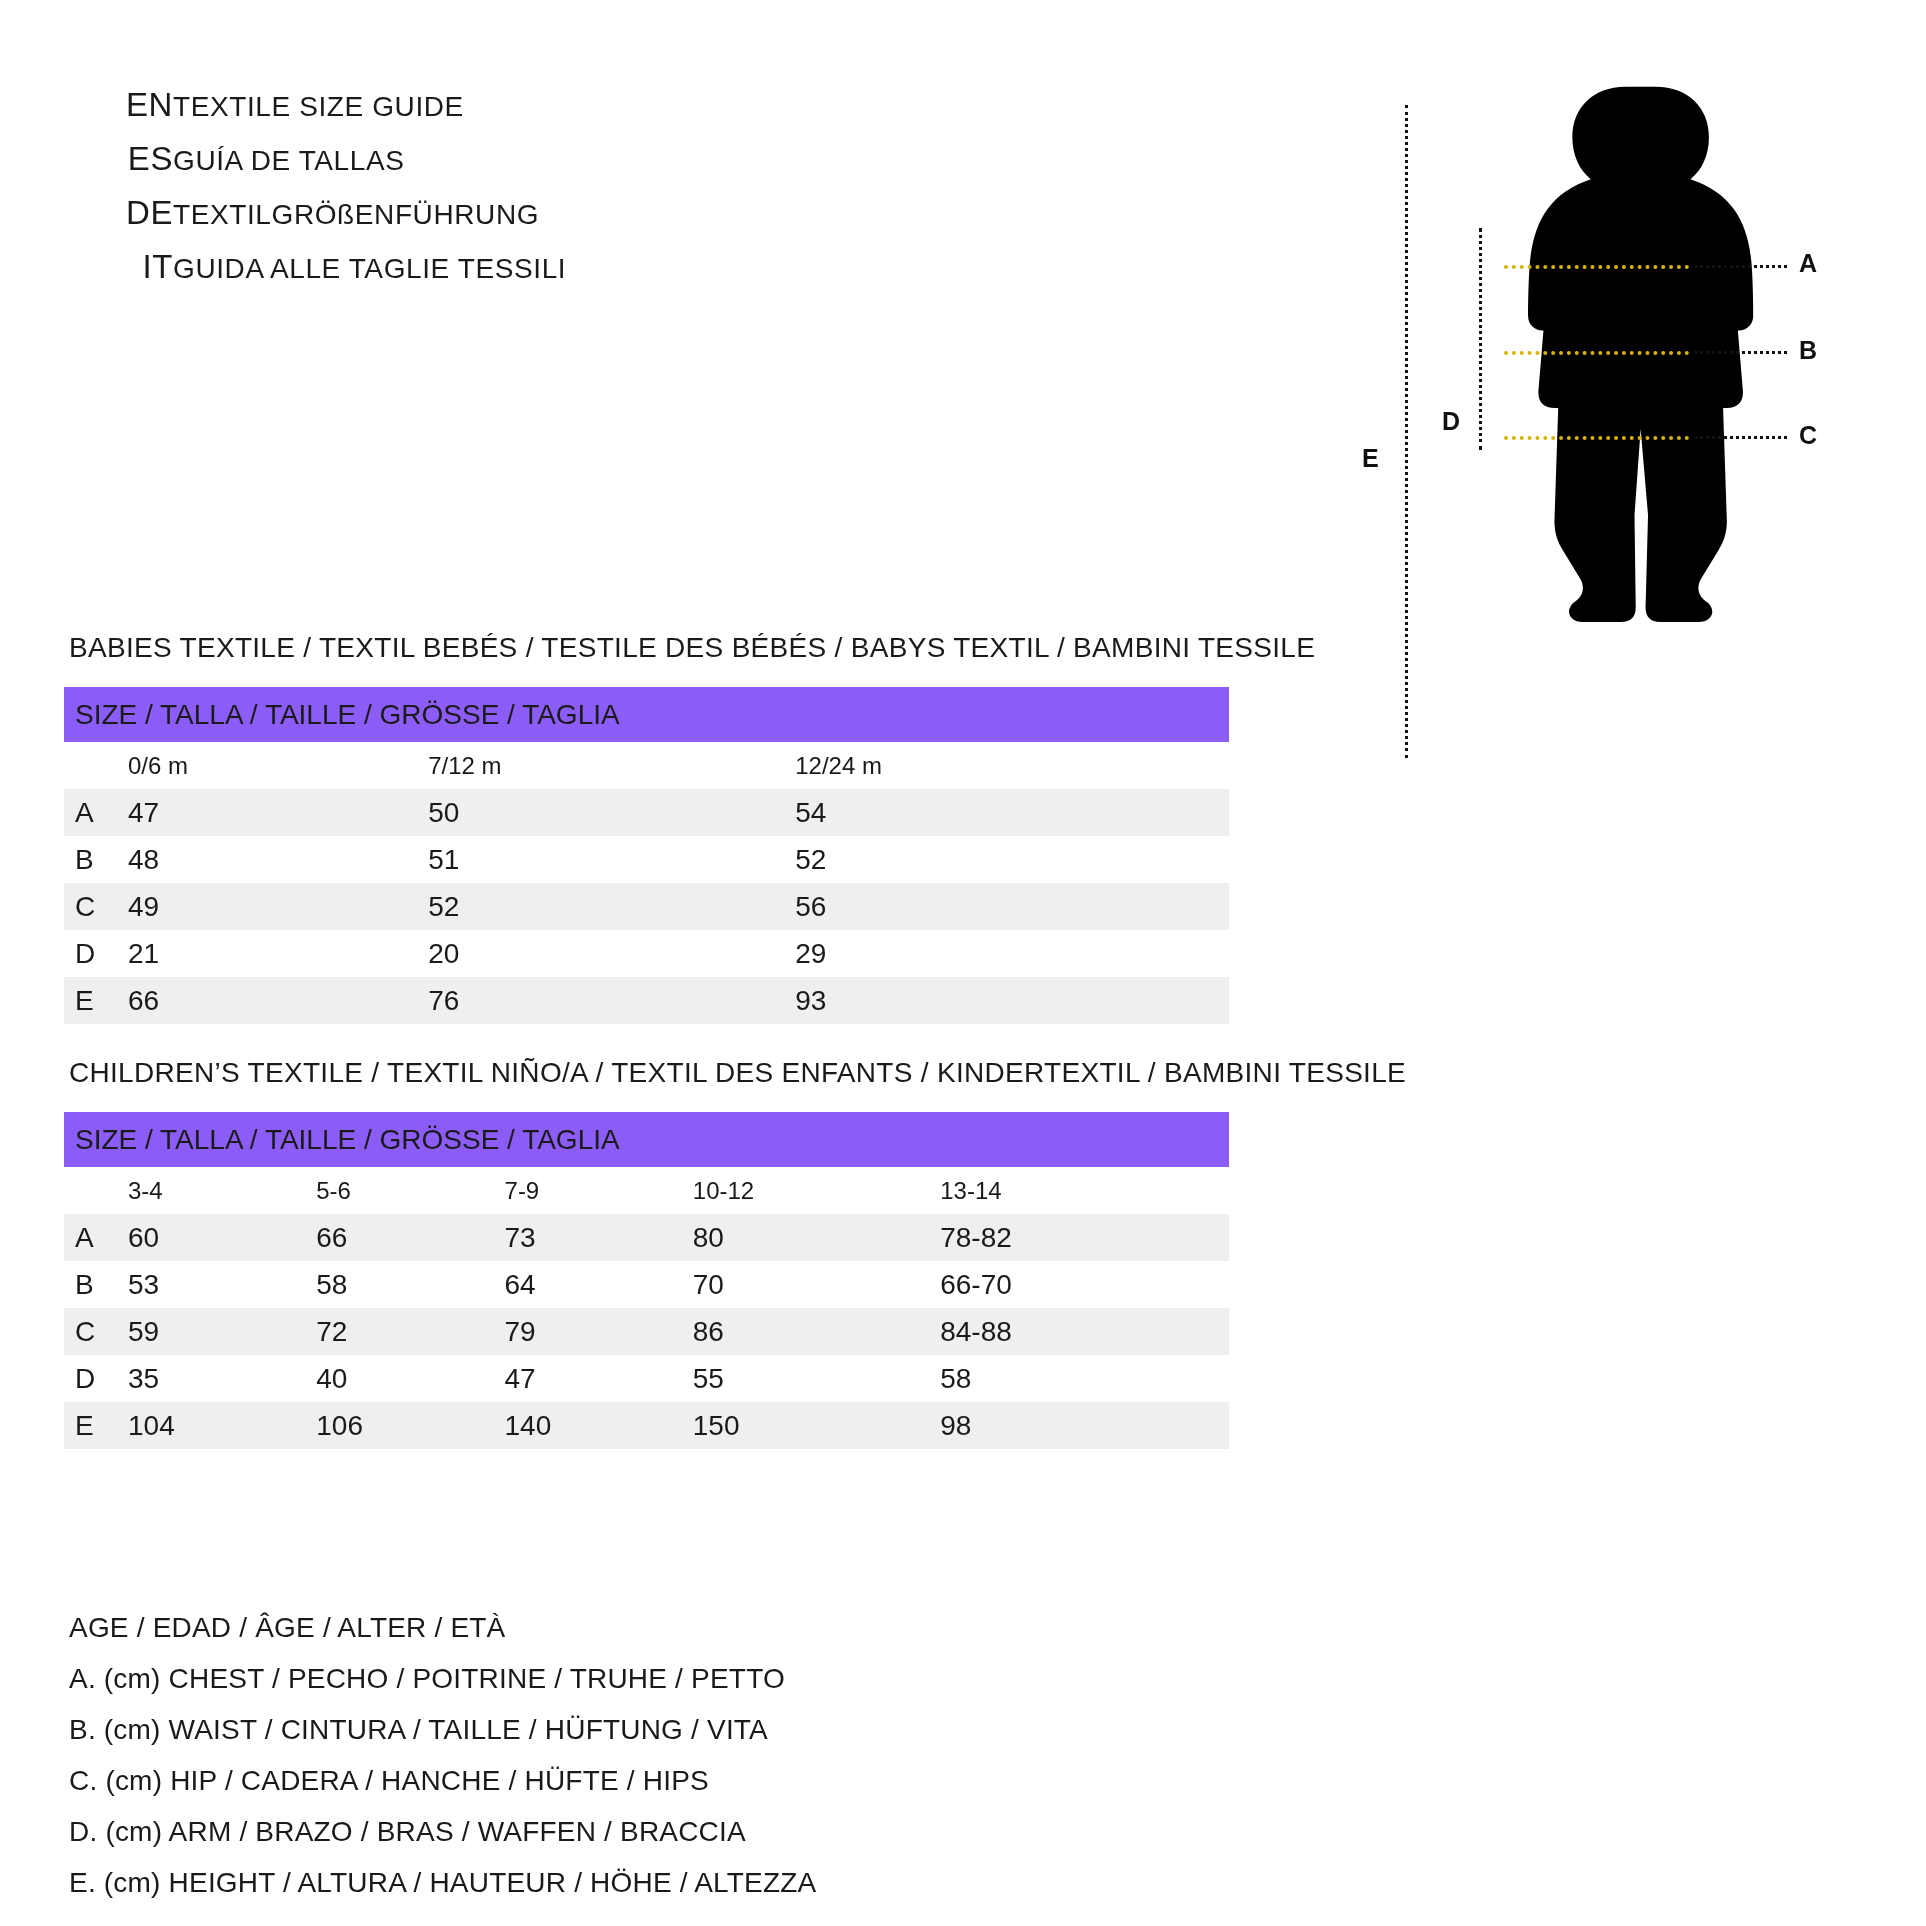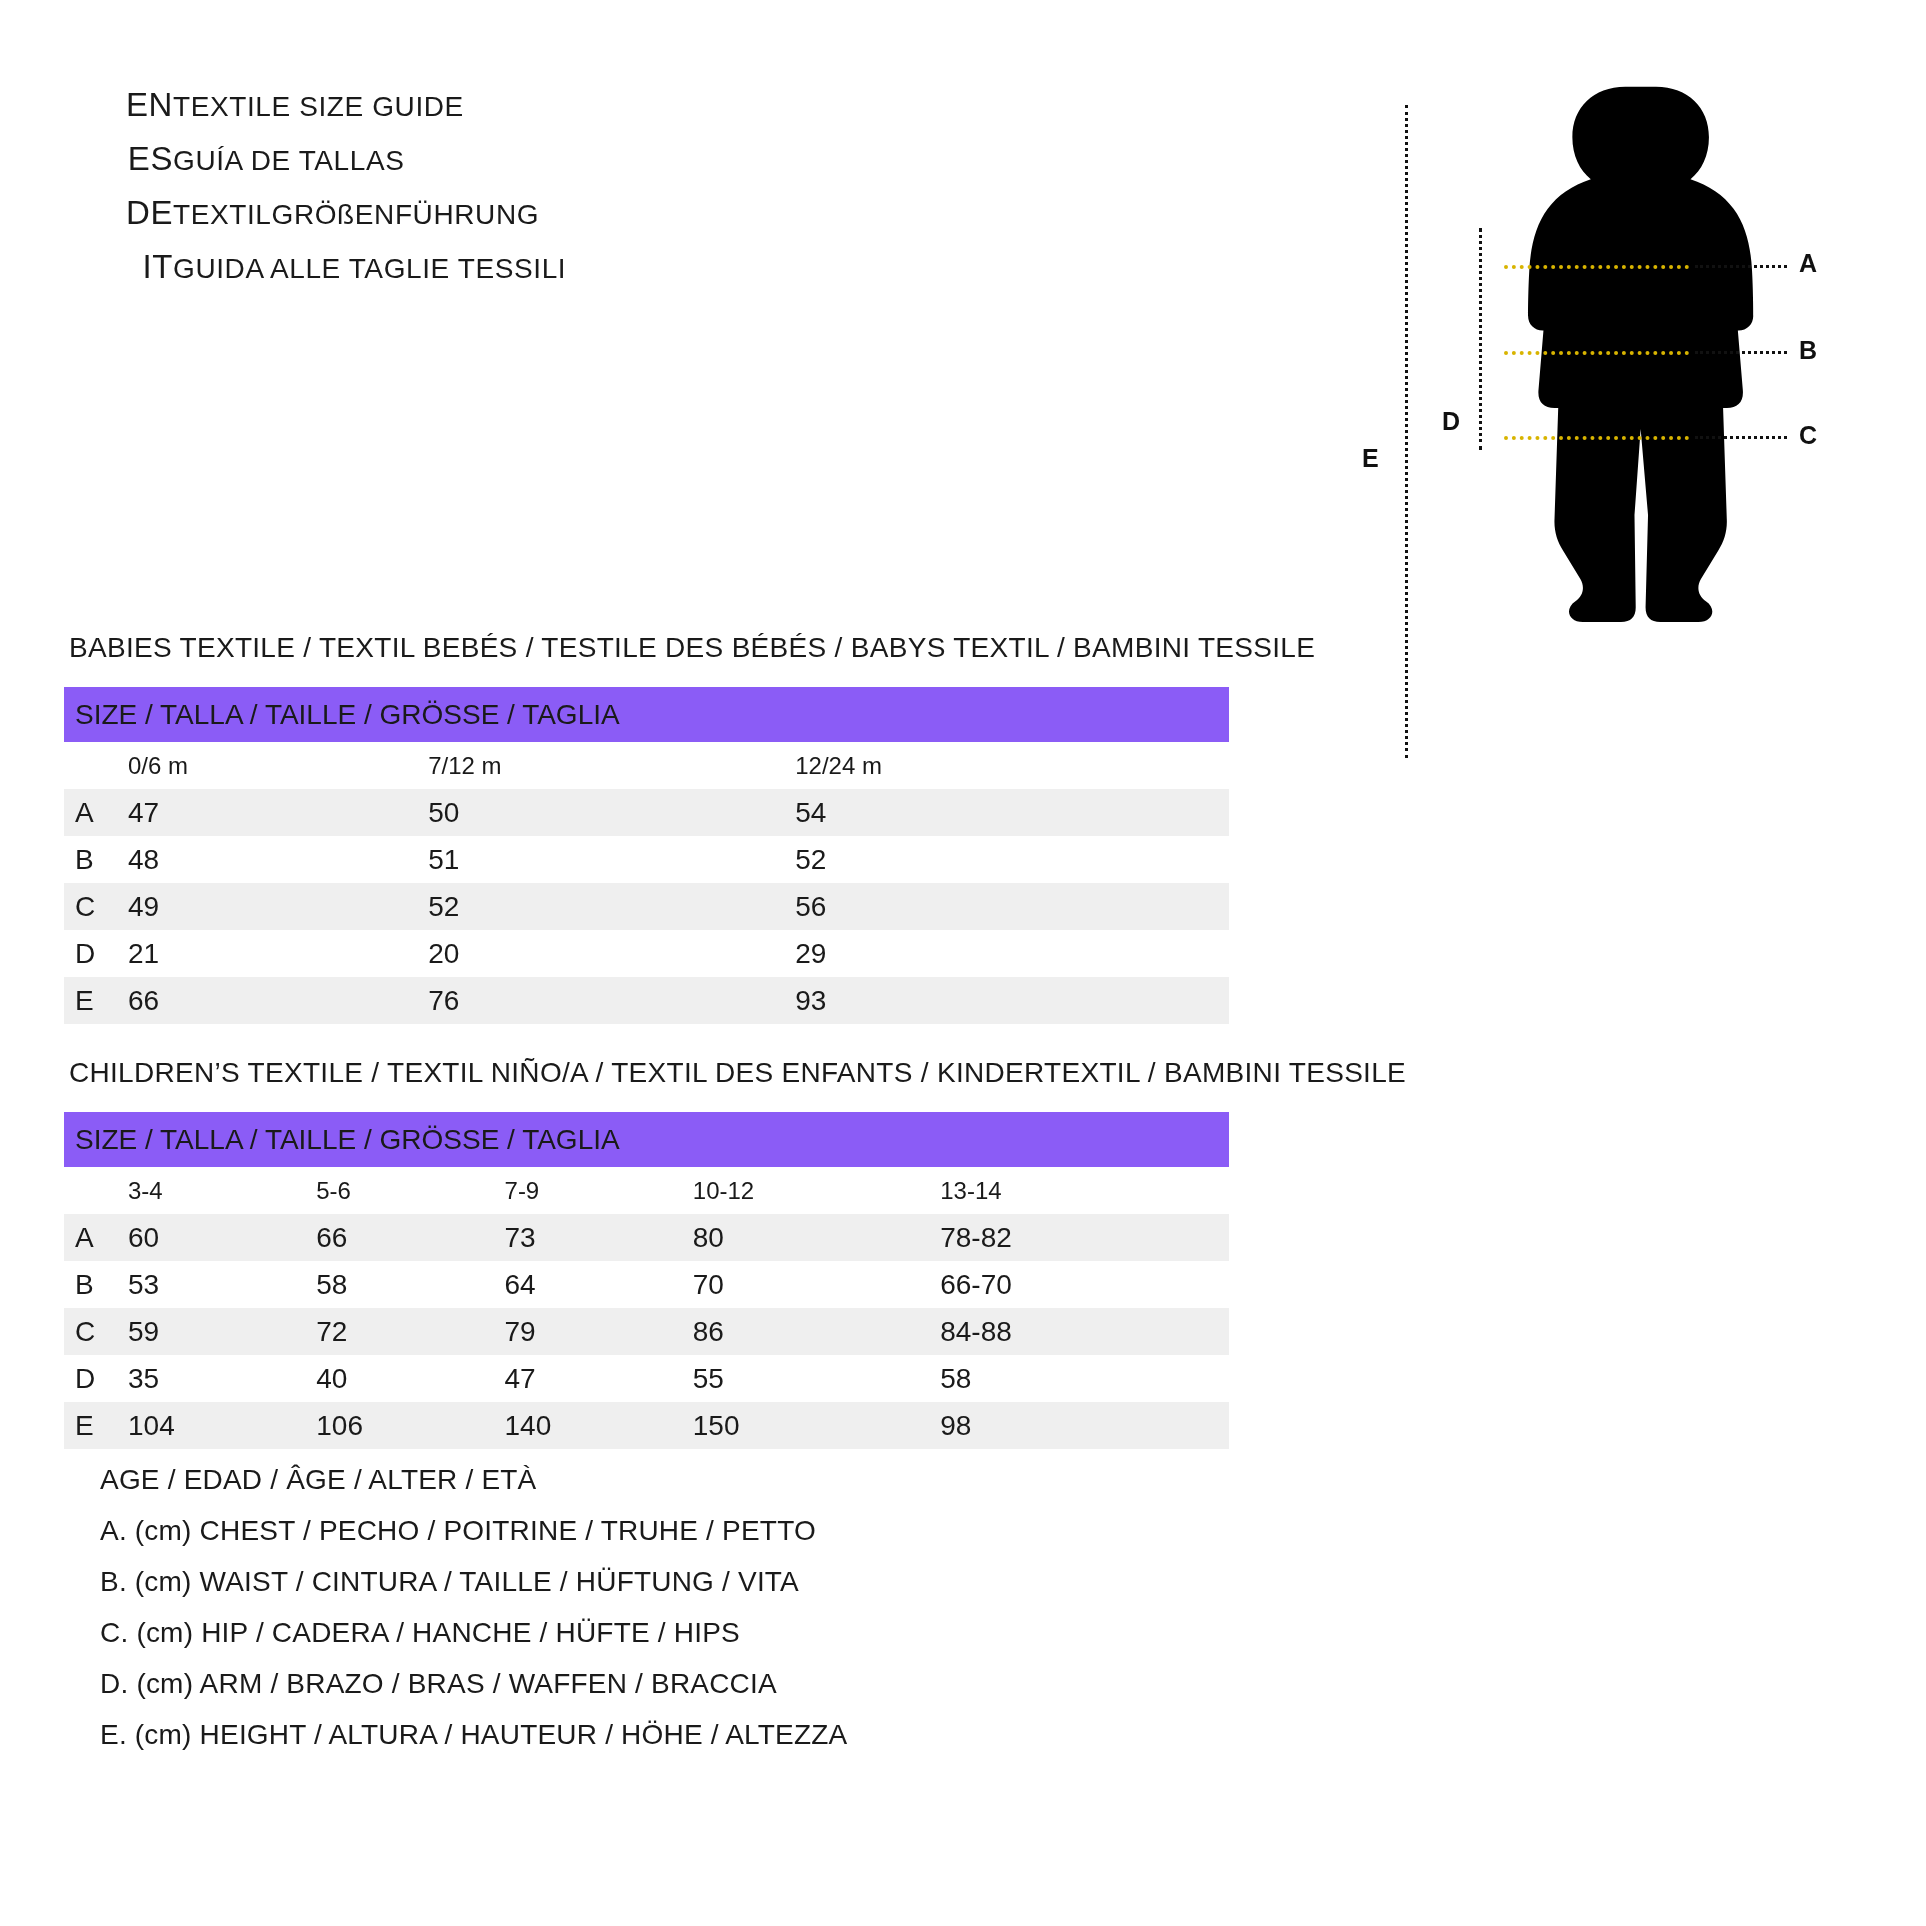--- a/index.html
+++ b/index.html
@@ -112,22 +112,21 @@
   .zebra-white td { background: #ffffff; }
   .hdr-row td {
     background: #ffffff;
     font-size: 24px;
   }
 
   
   #legend {
     position: absolute;
     left: 69px;
-    top: 1464px;
-    margin-left: 31px;
+    top: 1612px;
   }
   .legend-line {
     font-size: 28px;
     height: 51px;
     white-space: nowrap;
     letter-spacing: 0.2px;
   }
 </style>
 </head>
 <body>

